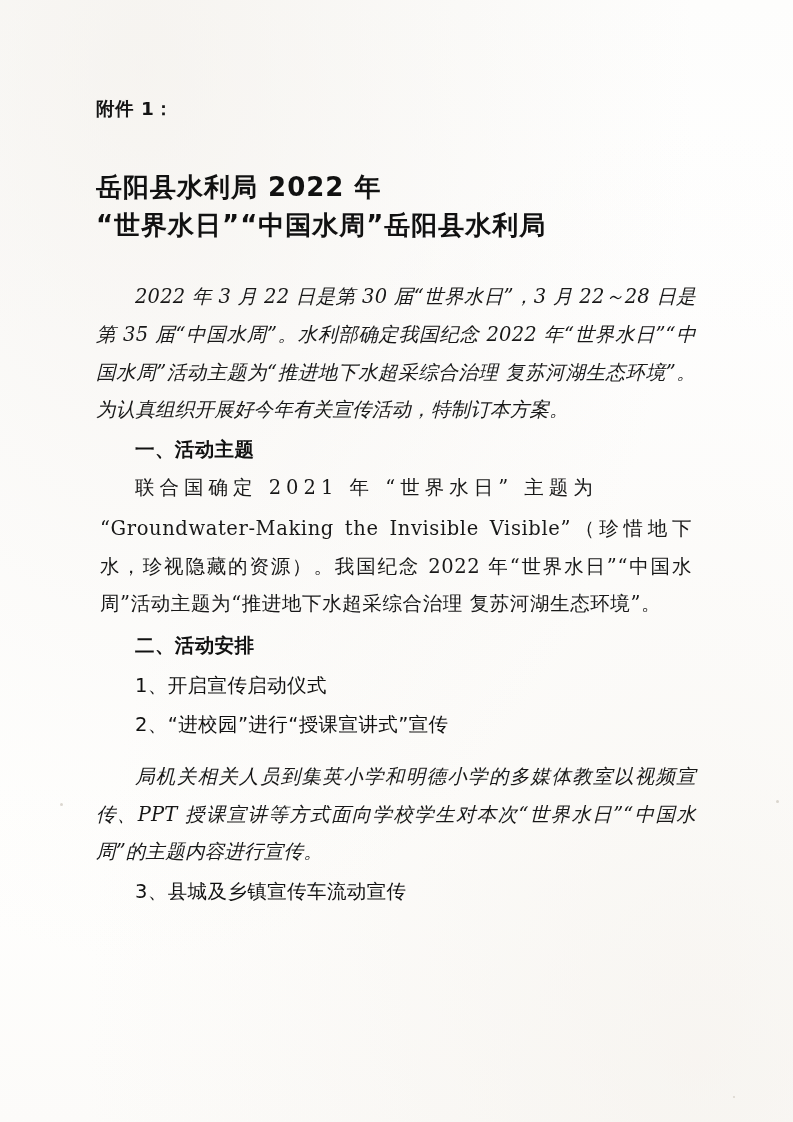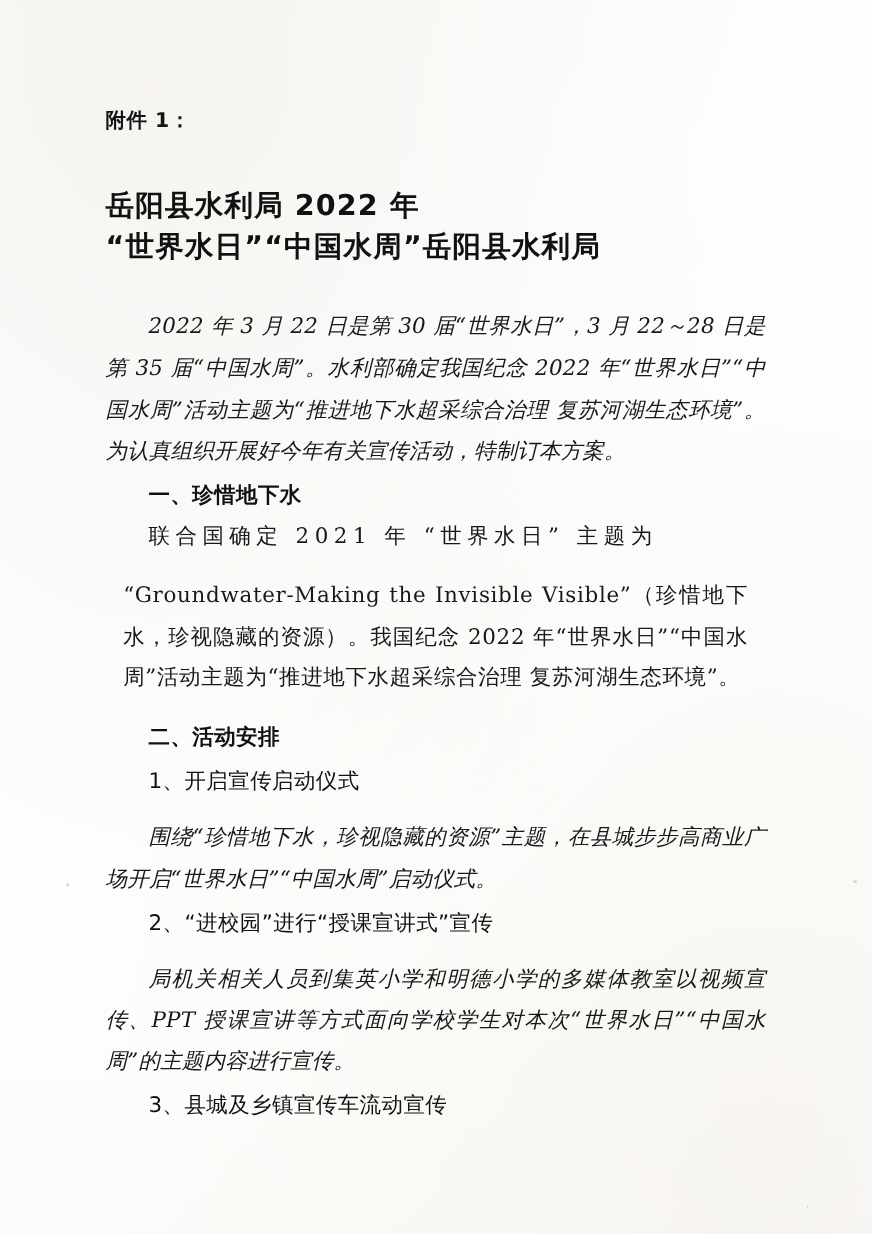--- a/index.html
+++ b/index.html
@@ -92,21 +92,21 @@
   p.theme-line {
     margin: 0;
     font-size: 19.5px;
     line-height: 1.93;
     text-indent: 2em;
     text-align: justify;
     letter-spacing: 5px;
     color: #181818;
   }
   p.latin-line {
-    margin: 16px;
+    margin: 4px;
     font-size: 19.5px;
     line-height: 1.93;
     text-indent: 0;
     text-align: justify;
     color: #181818;
     letter-spacing: 0.6px;
   }
   
   .speck {
     position: absolute;
@@ -130,31 +130,30 @@
 
     <div class="doc-title">
       <div class="line1">岳阳县水利局 2022 年</div>
       <div class="line2">“世界水日”“中国水周”岳阳县水利局</div>
     </div>
 
     <div class="body-block">
 
       <p class="para">2022 年 3 月 22 日是第 30 届“世界水日”，3 月 22～28 日是第 35 届“中国水周”。水利部确定我国纪念 2022 年“世界水日”“中国水周”活动主题为“推进地下水超采综合治理 复苏河湖生态环境”。为认真组织开展好今年有关宣传活动，特制订本方案。</p>
 
-      <p class="heading">一、珍惜地下水</p>
+      <p class="heading">一、活动主题</p>
 
       <p class="theme-line">联合国确定 2021 年 “世界水日” 主题为</p>
 
       <p class="latin-line">“Groundwater-Making the Invisible Visible”（珍惜地下水，珍视隐藏的资源）。我国纪念 2022 年“世界水日”“中国水周”活动主题为“推进地下水超采综合治理 复苏河湖生态环境”。</p>
 
       <p class="heading">二、活动安排</p>
 
       <p class="subheading">1、开启宣传启动仪式</p>
 
-      <p class="para">围绕“珍惜地下水，珍视隐藏的资源”主题，在县城步步高商业广场开启“世界水日”“中国水周”启动仪式。</p>
 
       <p class="subheading">2、“进校园”进行“授课宣讲式”宣传</p>
 
       <p class="para">局机关相关人员到集英小学和明德小学的多媒体教室以视频宣传、PPT 授课宣讲等方式面向学校学生对本次“世界水日”“中国水周”的主题内容进行宣传。</p>
 
       <p class="subheading">3、县城及乡镇宣传车流动宣传</p>
 
     </div>
   </div>
 </div>

